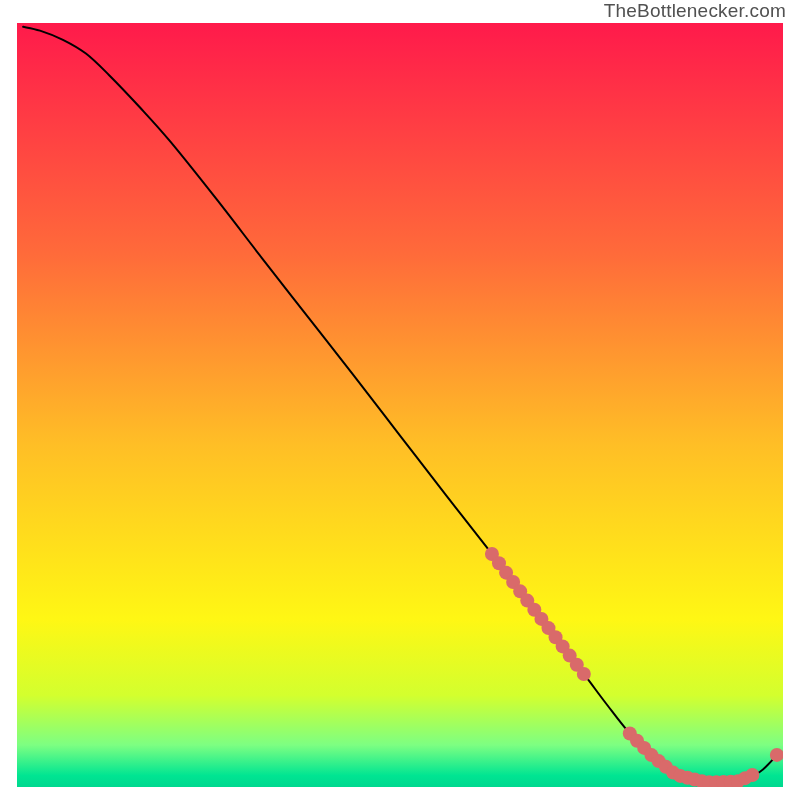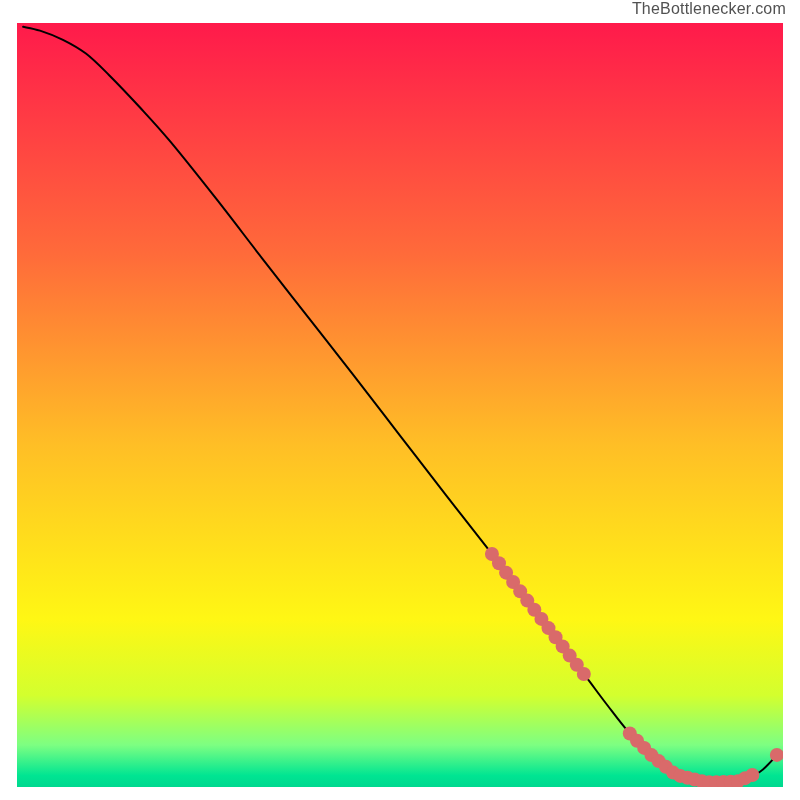--- a/index.html
+++ b/index.html
@@ -22,21 +22,21 @@
     box-sizing: border-box;
   }
   
   #chart-svg {
     position: absolute;
     pointer-events: none;
   }
   #watermark {
     position: absolute;
     color: #515151;
-    font-size: 16px;
+    font-size: 19px;
     font-family: Arial, sans-serif;
     letter-spacing: 0.2px;
     white-space: nowrap;
   }
 </style>
 </head>
 <body>
 
 <div id="stage">
   <div id="chart-bg" style="left: 17px; top: 23px; width: 766px; height: 764px; background: linear-gradient(rgb(255, 26, 75) 0%, rgb(255, 106, 58) 30%, rgb(255, 190, 38) 55%, rgb(255, 247, 20) 78%, rgb(211, 255, 46) 88%, rgb(125, 255, 130) 94.5%, rgb(0, 229, 146) 98.5%, rgb(0, 216, 143) 100%);"></div>

